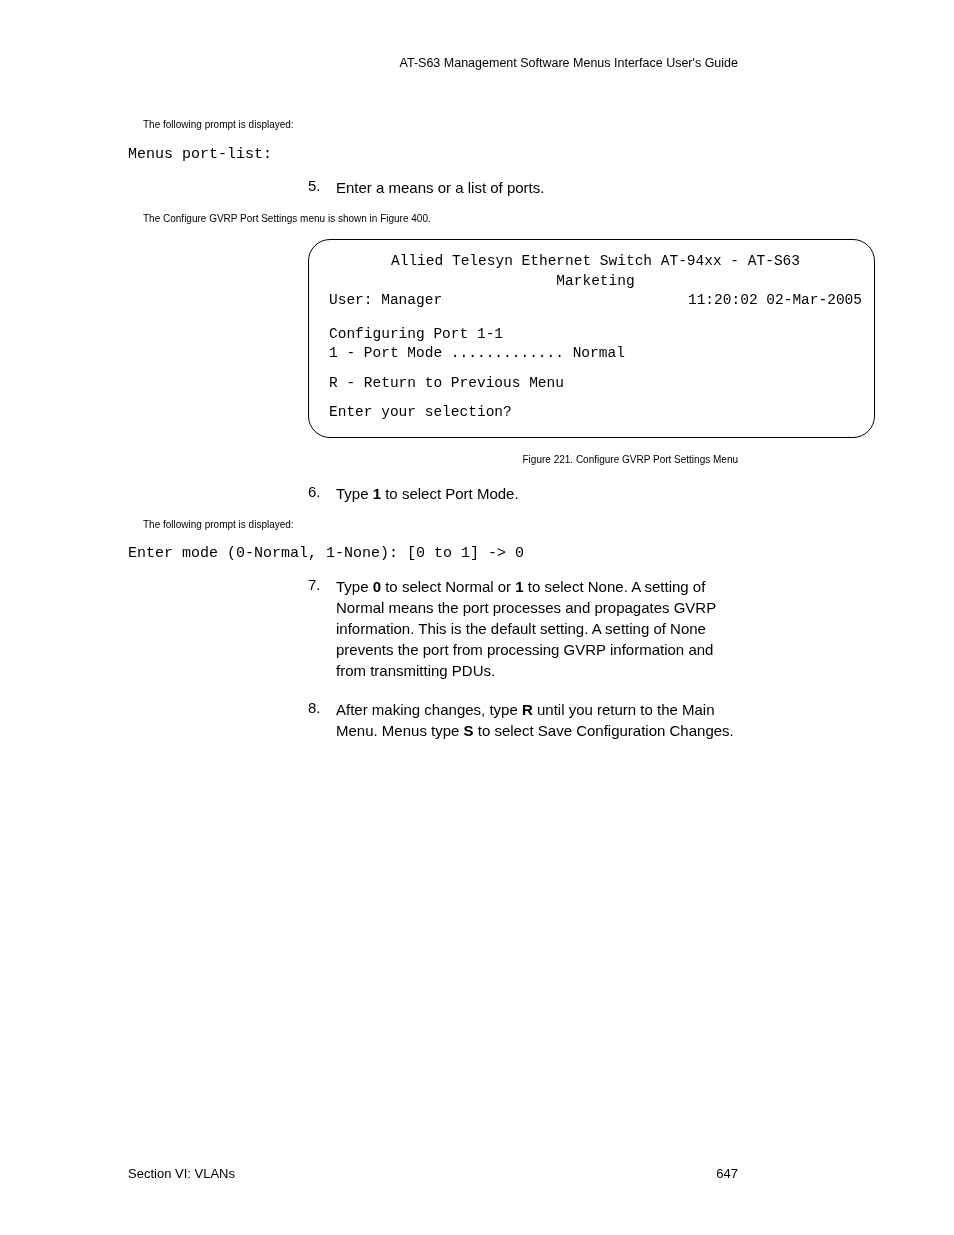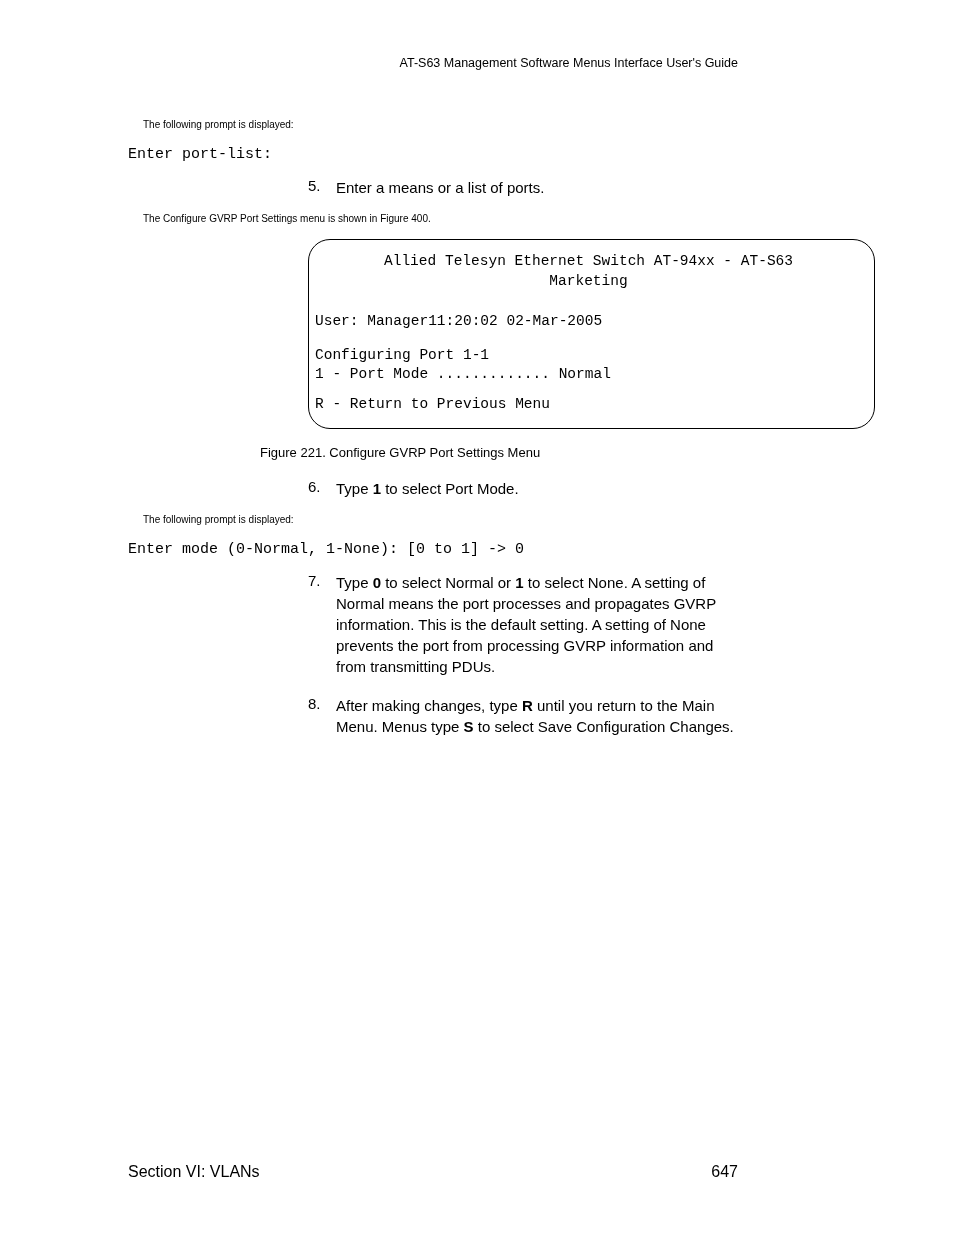--- a/index.html
+++ b/index.html
@@ -49,75 +49,76 @@
   .ol-num {
     position: absolute;
     left: 0;
     top: 0;
   }
   .terminal-box {
     margin: 14px 0 16px 180px;
     width: 567px;
     border: 1px solid #000;
     border-radius: 22px;
-    padding: 12px 12px 14px 6px;
+    padding: 12px 12px 14px 20px;
     font-family: "Courier New", Courier, monospace;
     font-size: 14.5px;
     line-height: 1.35;
   }
   .term-center { text-align: center; }
   .term-row {
     display: flex;
-    justify-content: flex-start;
-    margin-top: 21px;
+    justify-content: space-between;
+    margin-top: 0;
   }
   .term-block { margin-top: 10px; }
   .term-block-double { margin-top: 14px; }
   .figure-caption {
-    text-align: left;
-    font-size: 13px;
+    text-align: right;
+    font-size: 10px;
     margin: 16px 0 18px 132px;
   }
   .ol-text { line-height: 1.4; }
   .ol-text b { font-weight: bold; }
   .footer {
     position: absolute;
     bottom: 54px;
     left: 128px;
     right: 88px;
     display: flex;
     justify-content: space-between;
-    font-size: 16px;
+    font-size: 13px;
   }
 </style>
 </head>
 <body>
 <div class="page">
 
   <div class="header-line">AT-S63 Management Software Menus Interface User's Guide</div>
 
   <p class="body-para body-indent">The following prompt is displayed:</p>
-  <p class="mono body-indent">Enter port-list:</p>
+  <p class="mono body-indent">Menus port-list:</p>
 
   <div class="ol-item">
     <span class="ol-num">5.</span>
     <span class="ol-text">Enter a means or a list of ports.</span>
   </div>
   <p class="body-para body-indent">The Configure GVRP Port Settings menu is shown in Figure 400.</p>
 
   <div class="terminal-box">
     <div class="term-center">Allied Telesyn Ethernet Switch AT-94xx - AT-S63</div>
     <div class="term-center">Marketing</div>
     <div class="term-row">
       <span>User: Manager</span>
       <span>11:20:02 02-Mar-2005</span>
     </div>
     <div class="term-block-double">Configuring Port 1-1</div>
     <div>1 - Port Mode ............. Normal</div>
     <div class="term-block">R - Return to Previous Menu</div>
+    <div class="term-block">Enter your selection?</div>
   </div>
 
   <div class="figure-caption">Figure 221. Configure GVRP Port Settings Menu</div>
 
   <div class="ol-item">
     <span class="ol-num">6.</span>
     <span class="ol-text"><span>Type </span><b>1</b><span> to select Port Mode.</span></span>
   </div>
   <p class="body-para body-indent">The following prompt is displayed:</p>
   <p class="mono body-indent">Enter mode (0-Normal, 1-None): [0 to 1] -&gt; 0</p>

